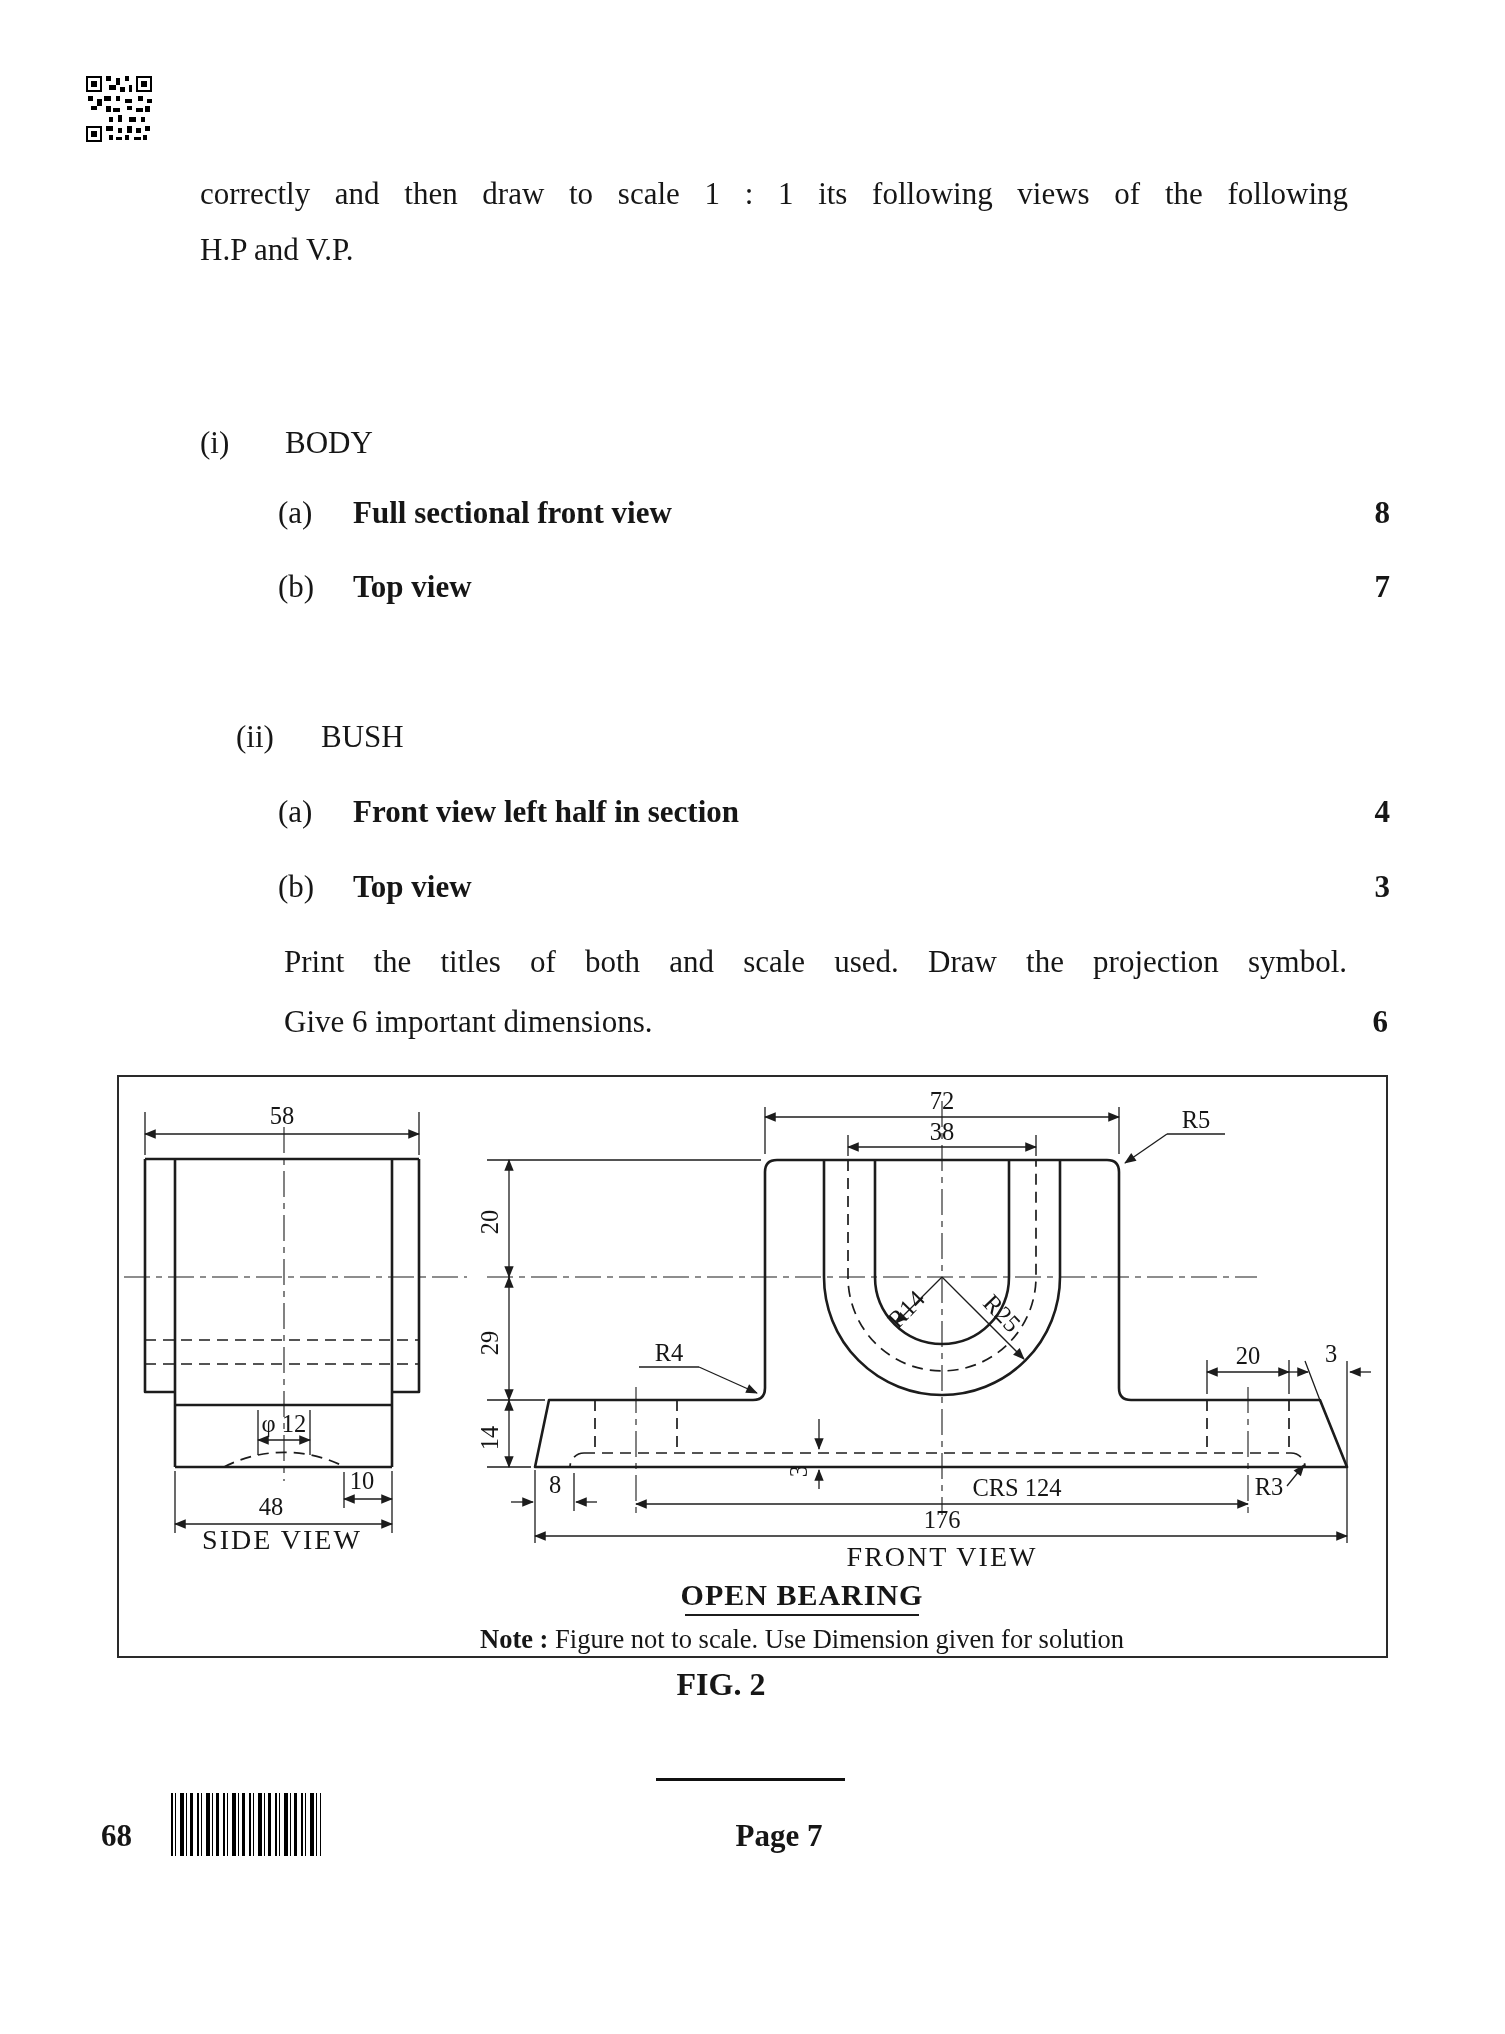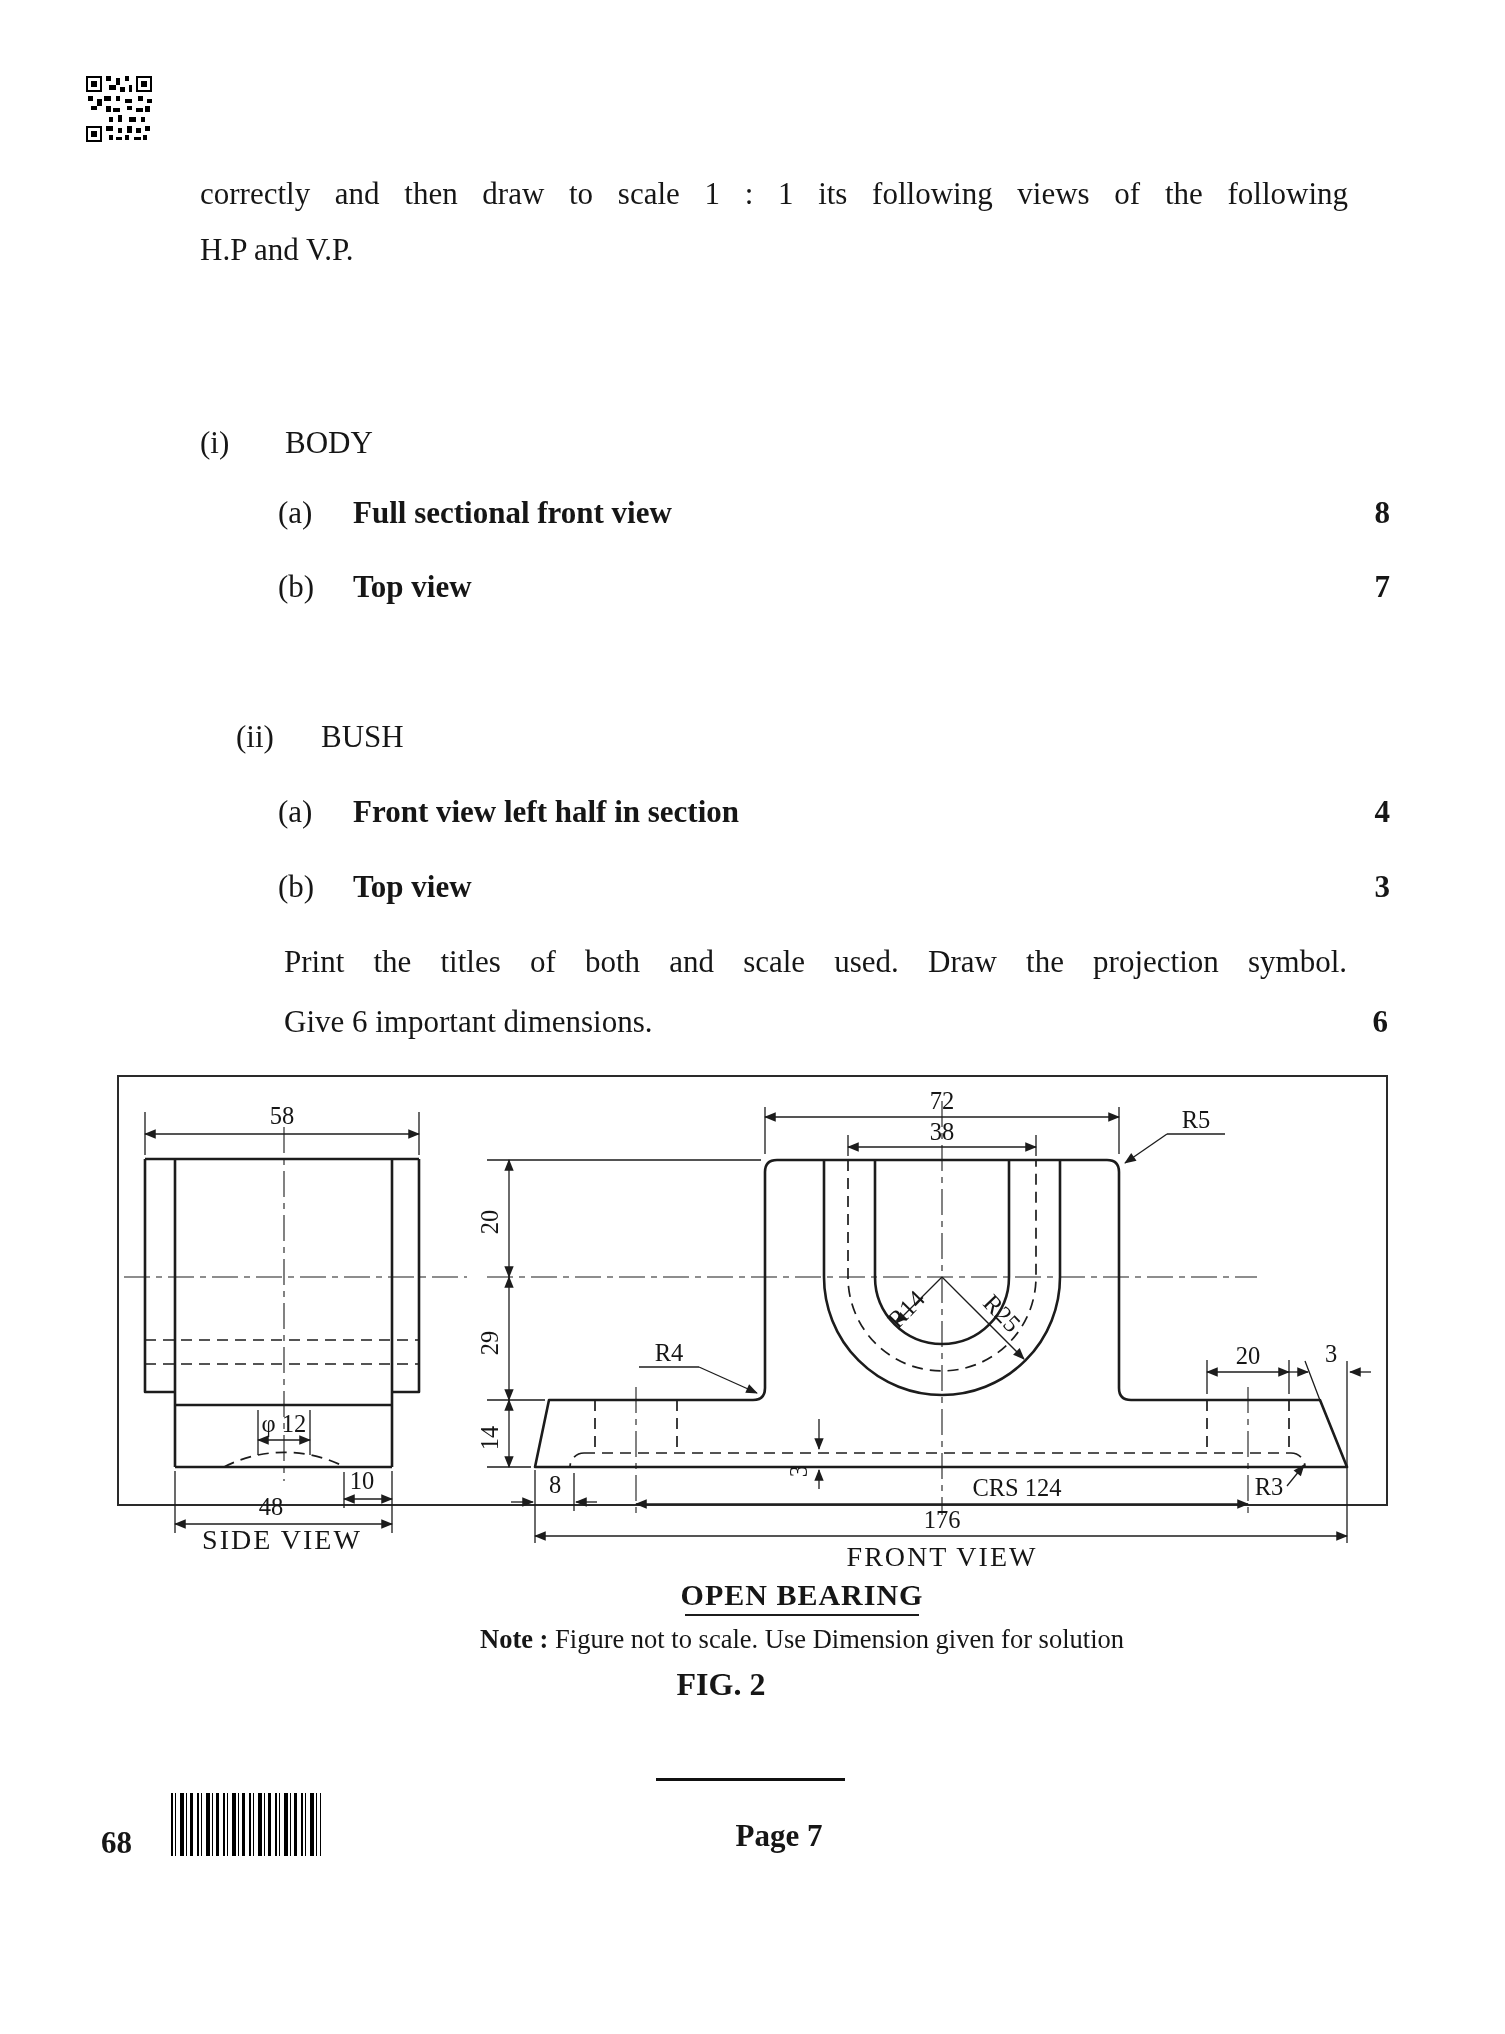--- a/index.html
+++ b/index.html
@@ -21,26 +21,26 @@
   .item-num{width:85px;}
   .sub-row{left:278px;width:1112px;}
   .sub-label{width:75px;}
   .sub-text{flex:1;font-weight:bold;}
   .marks{margin-left:auto;font-weight:bold;}
   .printpara{left:284px;width:1104px;font-size:31px;line-height:60px;}
   .printpara .jl{width:1063px;text-align:justify;text-align-last:justify;}
   .printline2{display:flex;align-items:center;}
   .printline2 .marks{margin-left:auto;}
   
-  .figbox{left:117px;top:1075px;width:1271px;height:431px;border:2px solid #2a2a2a;box-sizing:border-box;background:#fff;}
+  .figbox{left:117px;top:1075px;width:1271px;height:583px;border:2px solid #2a2a2a;box-sizing:border-box;background:#fff;}
   .figcaption{left:0;top:1666px;width:1442px;text-align:center;font-weight:bold;font-size:32px;}
   
   .rule{left:656px;top:1778px;width:189px;height:3px;background:#111;}
   .pagenum{left:0;top:1818px;width:1502px;text-align:center;font-weight:bold;font-size:31px;padding-left:28px;}
-  .qcode{left:101px;top:1818px;font-weight:bold;font-size:31px;margin-top:7px;}
+  .qcode{left:101px;top:1818px;font-weight:bold;font-size:31px;}
   .barcode{left:171px;top:1793px;width:150px;height:63px;
     background:repeating-linear-gradient(90deg,
       #000 0 2px,#fff 2px 4px,#000 4px 5px,#fff 5px 9px,#000 9px 13px,
       #fff 13px 15px,#000 15px 16px,#fff 16px 19px,#000 19px 22px,#fff 22px 26px);}
   .qr{left:86px;top:76px;width:66px;height:66px;}
   
   svg text{font-family:"Liberation Serif", serif;fill:#161616;}
   .ol{stroke:#1c1c1c;stroke-width:2.6;fill:none;stroke-linejoin:round;}
   .th{stroke:#1c1c1c;stroke-width:1.3;fill:none;}
   .hid{stroke:#1c1c1c;stroke-width:1.7;fill:none;stroke-dasharray:11 7;}

